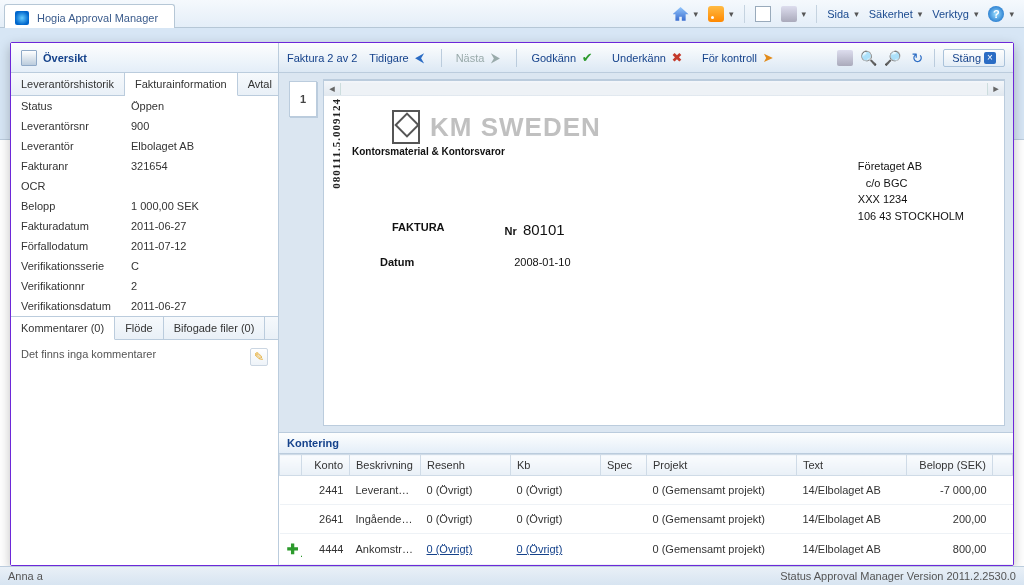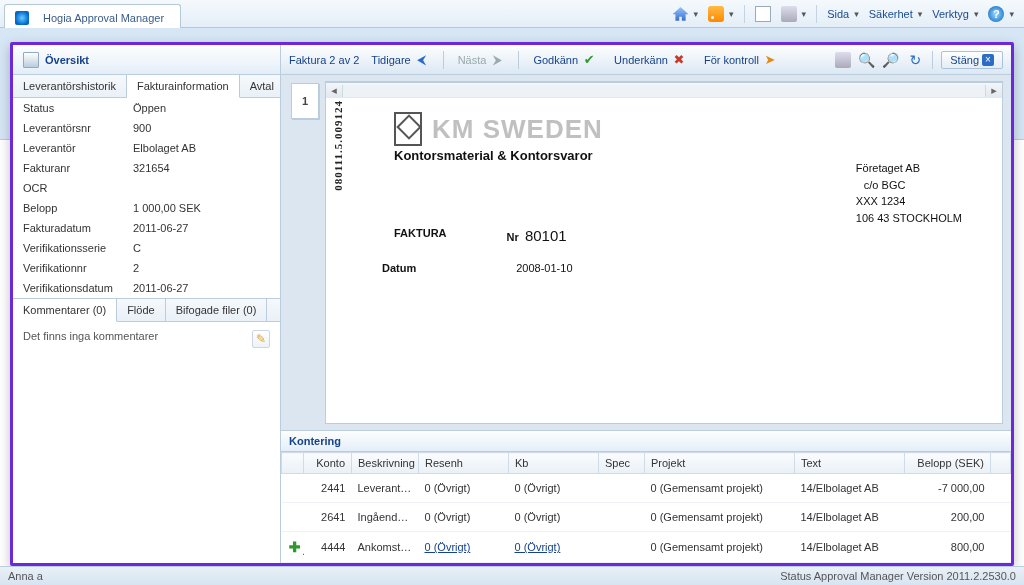--- a/index.html
+++ b/index.html
@@ -1,39 +1,39 @@
 <!DOCTYPE html>
 <html><head>
 <meta charset="utf-8">
 <style>
 * { box-sizing: border-box; margin: 0; padding: 0; font-family: Tahoma, Arial, sans-serif; font-size: 11px; }
 body { width: 1024px; height: 585px; background: #fff; overflow: hidden; position: relative; }
 
 
 .browser-bar { height: 28px; background: linear-gradient(#f5f9fd,#e4eef8); border-bottom: 1px solid #b6c7d6; display: flex; align-items: center; }
-.browser-tab { height: 24px; margin-left: 4px; margin-top: 4px; padding: 4px 16px 0 10px; background: #fff; border: 1px solid #b6c7d6; border-bottom: none; border-radius: 3px 3px 0 0; display: flex; align-items: center; gap: 14px; }
+.browser-tab { height: 24px; margin-left: 4px; margin-top: 4px; padding: 4px 16px 0 10px; background: #fff; border: 1px solid #b6c7d6; border-bottom: none; border-radius: 3px 3px 0 0; display: flex; align-items: center; gap: 8px; }
 .browser-tab .favicon { width: 14px; height: 14px; background: radial-gradient(circle,#6cf 0%,#06c 70%); border-radius: 2px; }
 .browser-tab span { color: #3a5b8c; }
 .browser-tools { margin-left: auto; display: flex; align-items: center; gap: 10px; padding-right: 10px; color: #1b4a8f; }
 .tool-item { display: flex; align-items: center; gap: 2px; cursor: pointer; }
 .dd::after { content: "▾"; font-size: 9px; margin-left: 3px; color: #555; }
 .sep-v { width: 1px; height: 18px; background: #c5d3e0; }
 .ic { width: 16px; height: 16px; display: inline-block; }
 .ic-home { background: linear-gradient(#9cf,#36c); clip-path: polygon(50% 10%,100% 55%,82% 55%,82% 95%,58% 95%,58% 70%,42% 70%,42% 95%,18% 95%,18% 55%,0 55%); }
 .ic-rss { background: linear-gradient(#fb4,#f80); border-radius: 3px; position: relative; }
 .ic-rss::before { content:""; position:absolute; left:3px; bottom:3px; width:3px;height:3px;background:#fff;border-radius:50%;}
 .ic-mail { background:#fff;border:1px solid #9ab;}
 .ic-print { background: linear-gradient(#dde,#aab); border-radius:2px;}
 .ic-help { width:16px;height:16px;background: radial-gradient(circle,#9df 0%,#27c 80%); border-radius:50%; color:#fff; text-align:center; line-height:16px; font-weight:bold;}
 
 
 .back-strip { height: 112px; background: #d7e6f5; border-bottom: 1px solid #bcd; position: absolute; top: 28px; left: 0; right: 0; }
 
 
-.overlay { position: absolute; left: 10px; top: 42px; width: 1004px; height: 524px; background: #fff; border: 3px solid #6d28d9; border-radius: 2px; box-shadow: 0 4px 12px rgba(0,0,0,.25); display: flex; }
+.overlay { position: absolute; left: 10px; top: 42px; width: 1004px; height: 524px; background: #fff; border: 1px solid #6d28d9; border-radius: 2px; box-shadow: 0 4px 12px rgba(0,0,0,.25); display: flex; }
 
 
 .left-panel { width: 268px; border-right: 1px solid #bcd; display: flex; flex-direction: column; background:#fff;}
 .panel-title { height: 30px; display: flex; align-items: center; padding: 0 10px; font-size: 14px; font-weight: bold; color: #15428b; background: linear-gradient(#fdfefe,#e4eef8); border-bottom: 1px solid #bcd; gap:6px;}
 .panel-title .ic { background: linear-gradient(#fff,#bcd); border:1px solid #8fa9c7; border-radius:1px;}
 .tab-row { display: flex; border-bottom: 1px solid #bcd; background: linear-gradient(#f6f9fc,#e9f0f7); }
 .tab { padding: 5px 10px; border-right: 1px solid #bcd; cursor: pointer; color: #333; }
 .tab.active { background: #fff; border-bottom: 1px solid #fff; margin-bottom: -1px; }
 .info-table { width: 100%; border-collapse: collapse; }
 .info-table td { padding: 4px 10px; color: #333; }
@@ -68,21 +68,21 @@
 .doc-frame{flex:1;margin:6px 8px 6px 0;background:#fff;border:1px solid #bcd;overflow:hidden;position:relative;}
 .doc-scroll-h{height:16px;background:linear-gradient(#f3f6fa,#e1e8ef);border-top:1px solid #bcd;display:flex;align-items:center;}
 .doc-scroll-h .arr{width:16px;text-align:center;color:#666;cursor:pointer;}
 .doc-scroll-h .track{flex:1;height:12px;background:#eef2f6;border-left:1px solid #cdd;border-right:1px solid #cdd;}
 .doc-content{position:absolute;inset:0 0 16px 0;padding:30px 28px;font-family:Georgia,serif;color:#111;}
 .doc-content .vertical{position:absolute;left:6px;top:18px;writing-mode:vertical-rl;transform:rotate(180deg);font-family:Verdana;font-size:11px;font-weight:bold;letter-spacing:1px;color:#222;}
 .doc-brand{display:flex;align-items:center;gap:10px;margin-left:40px;}
 .doc-brand .logo{width:28px;height:34px;border:2px solid #555;position:relative;}
 .doc-brand .logo::after{content:"";position:absolute;left:4px;top:4px;width:14px;height:14px;border:2px solid #555;transform:rotate(45deg);}
 .doc-brand .name{font-size:26px;font-weight:bold;color:rgba(140,140,140,.55);letter-spacing:1px;font-family:Arial;}
-.doc-sub{margin-left:40px;margin-top:2px;font-size:13px;font-weight:bold;}
+.doc-sub{margin-top:2px;font-size:10px;font-weight:bold;}
 .doc-addr{position:absolute;right:40px;top:78px;font-family:Verdana;font-size:11px;line-height:1.5;}
 .doc-row{margin-left:40px;margin-top:64px;display:flex;gap:60px;font-family:Verdana;font-size:13px;font-weight:bold;}
 .doc-row2{margin-left:28px;margin-top:18px;display:flex;gap:100px;font-family:Verdana;font-size:12px;font-weight:bold;}
 
 
 .kontering-title{padding:4px 8px;font-weight:bold;color:#15428b;background:linear-gradient(#fdfefe,#e4eef8);border-bottom:1px solid #bcd;}
 .grid{width:100%;border-collapse:collapse;table-layout:fixed;}
 .grid th{background:linear-gradient(#fafcfe,#e9f0f7);border:1px solid #cfdbe7;padding:4px 6px;text-align:left;color:#333;font-weight:normal;}
 .grid td{border-bottom:1px solid #eef2f6;padding:8px 6px;color:#333;white-space:nowrap;overflow:hidden;text-overflow:ellipsis;}
 .grid tr.active td{background:#fff;}
@@ -170,20 +170,24 @@
               <td>OCR</td>
               <td></td>
             </tr>
         <tr>
               <td>Belopp</td>
               <td>1 000,00 SEK</td>
             </tr>
         <tr>
               <td>Fakturadatum</td>
               <td>2011-06-27</td>
+            </tr>
+        <tr>
+              <td>Förfallodatum</td>
+              <td>2011-07-12</td>
             </tr>
         <tr>
               <td>Verifikationsserie</td>
               <td>C</td>
             </tr>
         <tr>
               <td>Verifikationnr</td>
               <td>2</td>
             </tr>
         <tr>

